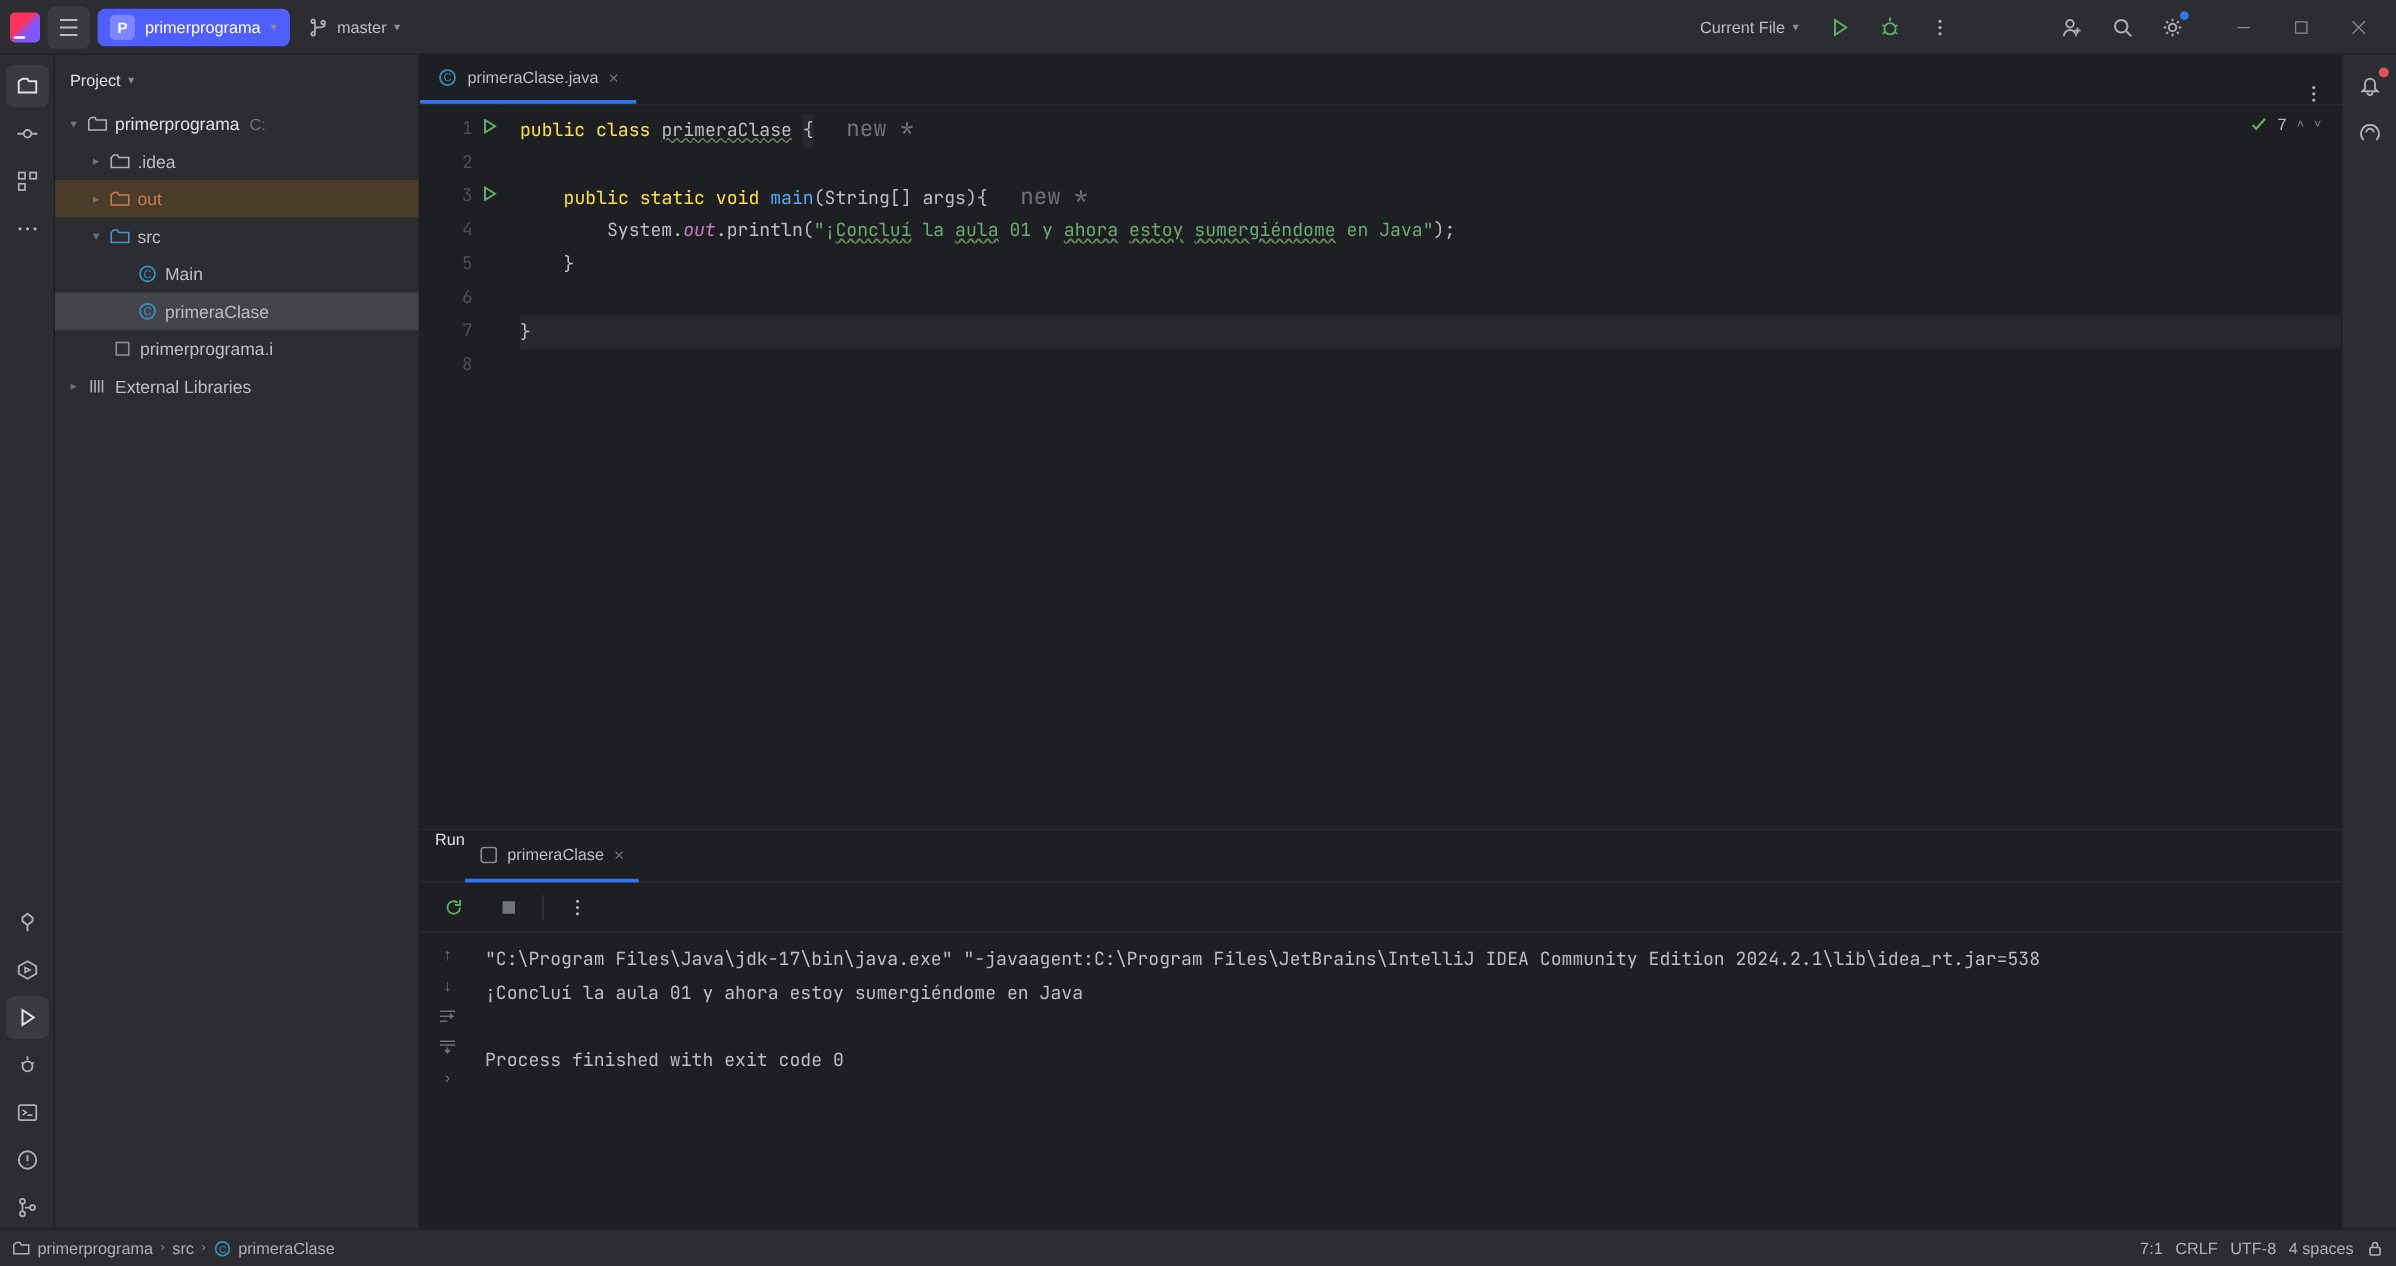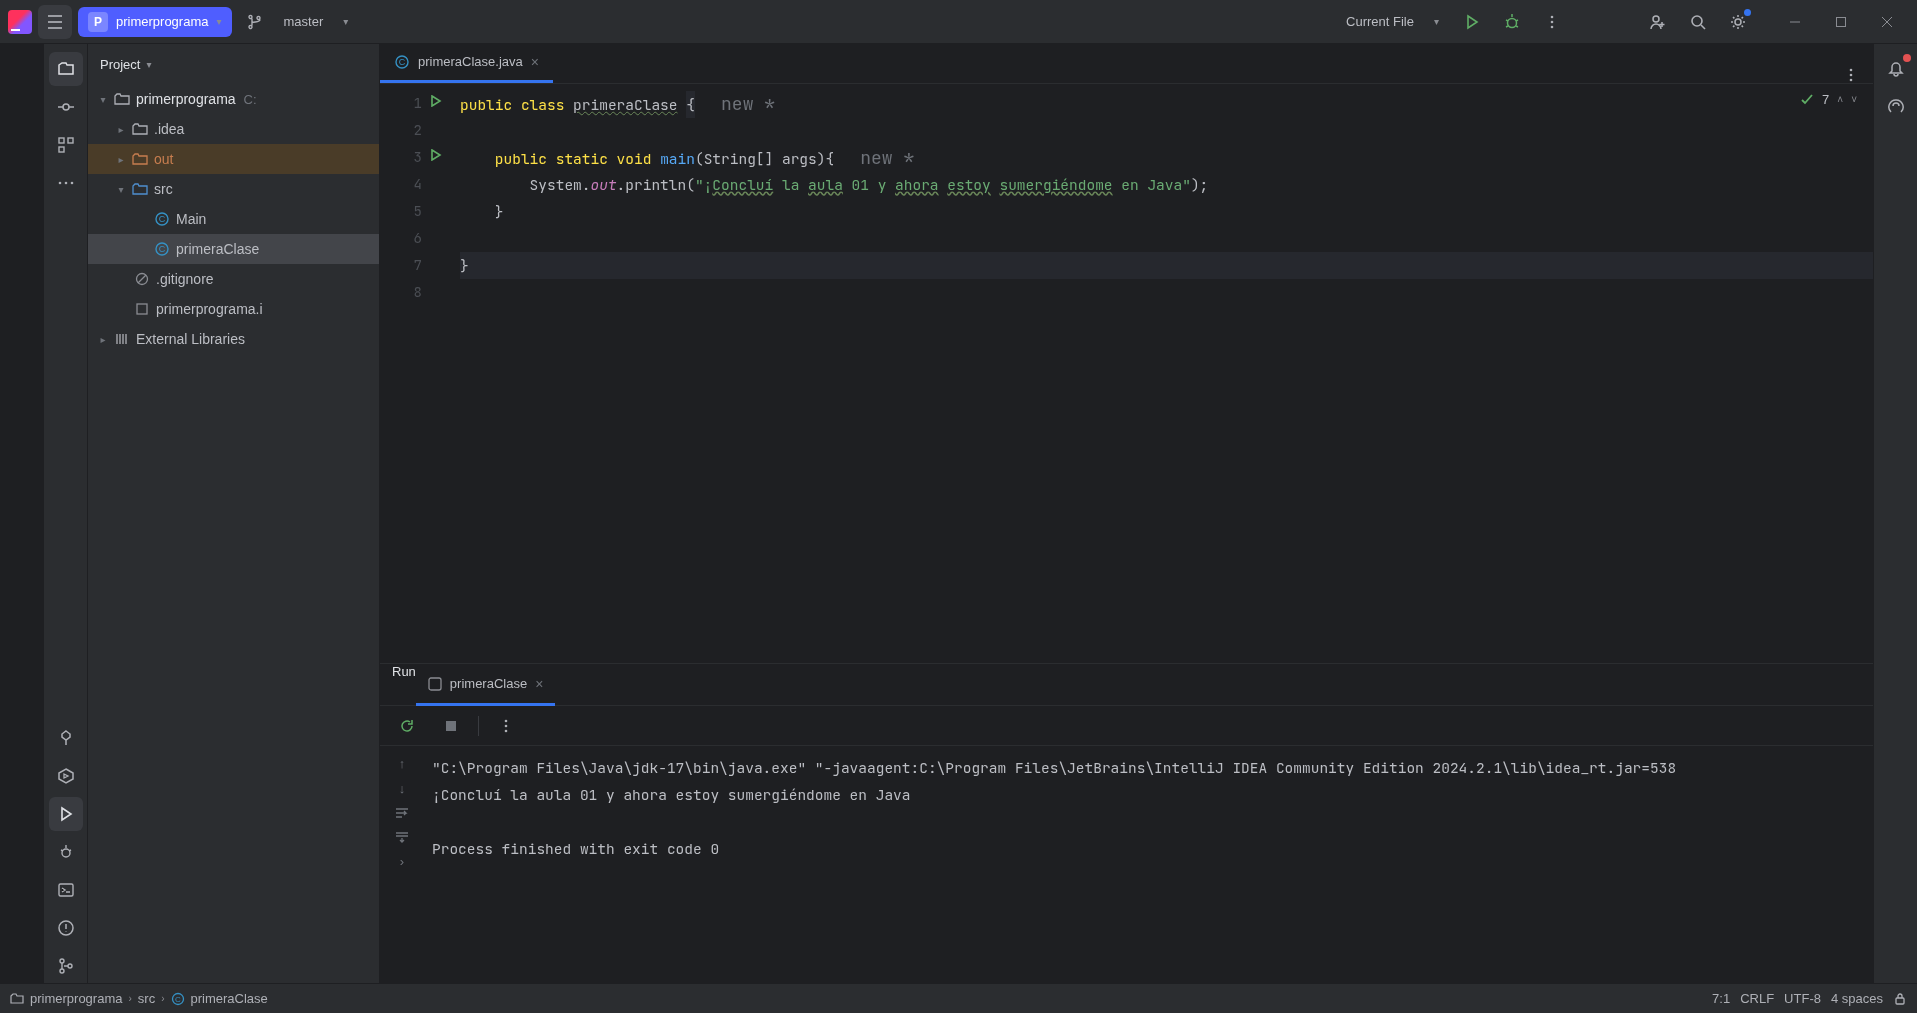--- a/index.html
+++ b/index.html
@@ -43,32 +43,32 @@
   padding: 0 10px;
   color:#fff;
 }
 .proj-badge-letter {
   width:20px; height:20px; background:rgba(255,255,255,0.25);
   border-radius:4px; display:flex; align-items:center; justify-content:center;
   font-weight:bold; font-size:12px;
 }
 .branch-btn, .current-file-btn {
   height:30px; border-radius:6px;
-  display:flex; align-items:center; gap:20px; padding:0 10px;
+  display:flex; align-items:center; gap:6px; padding:0 10px;
   cursor:pointer; color:#bcbec4;
 }
 .spacer { flex:1; }
 .tb-icon {
   width:34px; height:34px; display:flex; align-items:center; justify-content:center;
   border-radius:6px; cursor:pointer; color:#aeb0b6;
 }
 .win-controls { display:flex; gap:2px; margin-left:12px; }
 .win-btn { width:44px; height:34px; display:flex; align-items:center; justify-content:center; color:#8a8c92; cursor:pointer; }
 
-.main { display:flex; height: calc(100% - 44px - 30px); padding-left: 44px; }
+.main { display:flex; height: calc(100% - 44px - 30px); }
 
 .left-rail, .right-rail {
   width:44px; background:#2b2d30;
   display:flex; flex-direction:column; align-items:center;
   padding-top:8px; gap:4px;
 }
 .right-rail { border-left:1px solid #1e1f22; }
 .left-rail { border-right:1px solid #1e1f22; }
 .rail-btn {
   width:34px; height:34px; border-radius:6px;
@@ -403,29 +403,20 @@
         <span class="tree-label">Main</span>
       </div>
       <div class="tree-row pad3 selected">
         <span class="tree-icon">
             <svg width="16" height="16">
               <circle cx="8" cy="8" r="6" fill="none" stroke="#3591c4" stroke-width="1.4"></circle>
               <text x="8" y="11" text-anchor="middle" font-size="9" fill="#3591c4">C</text>
             </svg>
           </span>
         <span class="tree-label">primeraClase</span>
-      </div>
-      <div class="tree-row pad2">
-        <span class="tree-icon">
-            <svg width="14" height="14">
-              <circle cx="7" cy="7" r="5.5" fill="none" stroke="#8a8c92" stroke-width="1.3"></circle>
-              <path stroke="#8a8c92" stroke-width="1.3" d="M3 11l8-8"></path>
-            </svg>
-          </span>
-        <span class="tree-label">.gitignore</span>
       </div>
       <div class="tree-row pad2">
         <span class="tree-icon">
             <svg width="14" height="14">
               <rect x="2" y="2" width="10" height="10" fill="none" stroke="#8a8c92" stroke-width="1.3"></rect>
             </svg>
           </span>
         <span class="tree-label">primerprograma.i</span>
       </div>
       <div class="tree-row">

